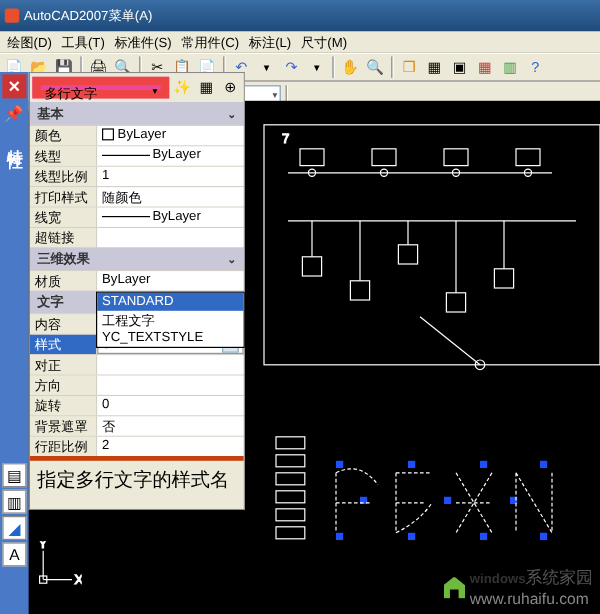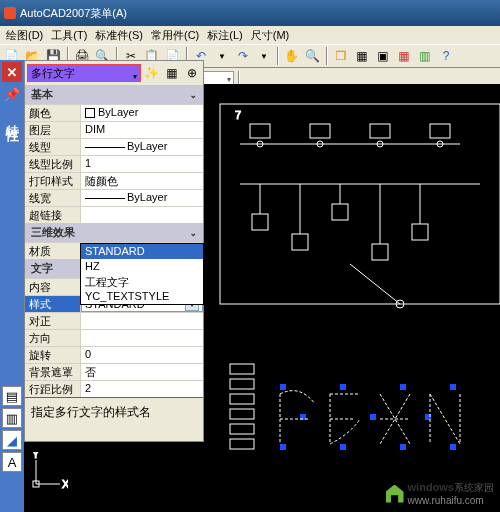--- a/index.html
+++ b/index.html
@@ -13,33 +13,33 @@
 .tbtn{width:20px;height:20px;border:1px solid transparent;display:flex;align-items:center;justify-content:center;font-size:12px}
 .sep{width:2px;height:18px;border-left:1px solid #888;border-right:1px solid #fff;margin:0 2px}
 .combo{height:18px;border:1px solid #7b9ebd;background:#fff;display:flex;align-items:center;padding:0 2px;font-size:11px}
 .combo .dd{margin-left:auto;font-size:8px;color:#555}
 .leftdock{position:absolute;left:0;top:60px;width:24px;bottom:0;background:#4a79c8;display:flex;flex-direction:column;align-items:center;padding-top:2px;gap:2px}
 .ldbtn{width:20px;height:20px;display:flex;align-items:center;justify-content:center;color:#fff;font-size:13px}
 .ldlabel{writing-mode:vertical-rl;color:#fff;font-size:13px;font-weight:bold;margin-top:8px;letter-spacing:4px}
 .canvas{position:absolute;left:24px;top:84px;right:0;bottom:0;background:#000}
 .proppanel{position:absolute;left:24px;top:60px;width:180px;background:#ece9d8;border:1px solid #888;z-index:10}
 .pp-head{height:24px;display:flex;align-items:center;padding:2px;gap:2px;background:#ece9d8}
-.pp-combo{flex:1;height:18px;border:1px solid #ef4444;background:#8b5cf6;display:flex;align-items:flex-end;padding:0 3px}
+.pp-combo{flex:1;height:18px;border:7px solid #ef4444;background:#ec4899;display:flex;align-items:flex-start;padding:0 3px}
 .pp-sect{background:#c8c8d8;font-weight:bold;padding:2px 6px;color:#333;display:flex;align-items:center}
 .pp-sect .chev{margin-left:auto;font-size:9px}
 .pp-row{display:flex;height:17px;border-top:1px solid #d4d0c8}
 .pp-label{width:56px;padding:1px 4px;background:#ece9d8;border-right:1px solid #d4d0c8;overflow:hidden}
 .pp-value{flex:1;padding:1px 4px;background:#fff;overflow:hidden;white-space:nowrap}
 .pp-row.active .pp-label{background:#316ac5;color:#fff}
 .pp-row.active .pp-value{background:#fff;border:1px solid #7b9ebd;padding:0 3px;display:flex;align-items:center}
 .pp-row.active .pp-value .dd{margin-left:auto;width:14px;height:14px;background:#dce4f0;border:1px solid #8ab;display:flex;align-items:center;justify-content:center;font-size:8px}
 .dropdown{position:absolute;left:80px;top:243px;width:124px;background:#fff;border:1px solid #000;z-index:20}
 .dropdown div{padding:1px 4px;height:15px}
 .dropdown .sel{background:#316ac5;color:#fff}
-.pp-hint{background:#ece9d8;padding:6px;height:44px;border-top:1px solid #c2410c;font-size:12px}
+.pp-hint{background:#ece9d8;padding:6px;height:44px;border-top:4px solid #c2410c;font-size:16px}
 .drawing{position:absolute;left:200px;top:84px;right:0;bottom:0;pointer-events:none}
 .drawing svg{width:100%;height:100%}
 .watermark{position:absolute;right:6px;bottom:6px;display:flex;align-items:center;gap:4px;color:#555;font-size:13px;z-index:30}
 .watermark .logo{width:18px;height:18px;background:#6fb93f;clip-path:polygon(0 100%,0 40%,50% 0,100% 40%,100% 100%,70% 100%,70% 60%,30% 60%,30% 100%)}
 .ucs{position:absolute;left:28px;bottom:18px;color:#fff;font-size:11px;z-index:5}
 .bylayer-line{display:inline-block;width:40px;border-top:1px solid #000;vertical-align:middle;margin-right:2px}
 .colorbox{display:inline-block;width:10px;height:10px;border:1px solid #000;background:#fff;vertical-align:middle;margin-right:3px}
 .layerclr{width:10px;height:10px;background:#fff;border:1px solid #888;display:inline-block}
 </style>
 </head>
@@ -130,24 +130,20 @@
 
   <div class="pp-sect">
       <span>基本</span>
       <span class="chev">⌄</span>
     </div>
   <div class="pp-row">
       <div class="pp-label">颜色</div>
       <div class="pp-value"><span class="colorbox"></span><span>ByLayer</span></div>
     </div>
   <div class="pp-row">
-      <div class="pp-label">图层</div>
-      <div class="pp-value">DIM</div>
-    </div>
-  <div class="pp-row">
       <div class="pp-label">线型</div>
       <div class="pp-value"><span class="bylayer-line"></span><span>ByLayer</span></div>
     </div>
   <div class="pp-row">
       <div class="pp-label">线型比例</div>
       <div class="pp-value">1</div>
     </div>
   <div class="pp-row">
       <div class="pp-label">打印样式</div>
       <div class="pp-value">随颜色</div>
@@ -204,21 +200,20 @@
   <div class="pp-row">
       <div class="pp-label">行距比例</div>
       <div class="pp-value">2</div>
     </div>
 
   <div class="pp-hint">指定多行文字的样式名</div>
 </div>
 
 <div class="dropdown">
   <div class="sel">STANDARD</div>
-  <div>HZ</div>
   <div>工程文字</div>
   <div>YC_TEXTSTYLE</div>
 </div>
 
 <div class="canvas"></div>
 
 <div class="drawing">
 <svg viewBox="0 0 300 428">
   <g stroke="#fff" stroke-width="1" fill="none">
     <rect x="20" y="20" width="280" height="200"></rect>
@@ -284,16 +279,16 @@
     <text x="4" y="6" font-size="10">Y</text>
         <text x="34" y="36" font-size="10">X</text>
     <rect x="5" y="29" width="6" height="6" fill="none"></rect>
   </g>
     </svg>
 </div>
 
 <div class="watermark">
   <div class="logo"></div>
   <div>
-    <div><b style="color:#333">windows</b><span style="font-size:10px">系统家园</span></div>
-    <div style="font-size:10px;color:#888">www.ruhaifu.com</div>
+    <div><b style="color:#333">windows</b><span style="font-size:14px">系统家园</span></div>
+    <div style="font-size:13px;color:#888">www.ruhaifu.com</div>
   </div>
 </div>
 
 </body></html>

